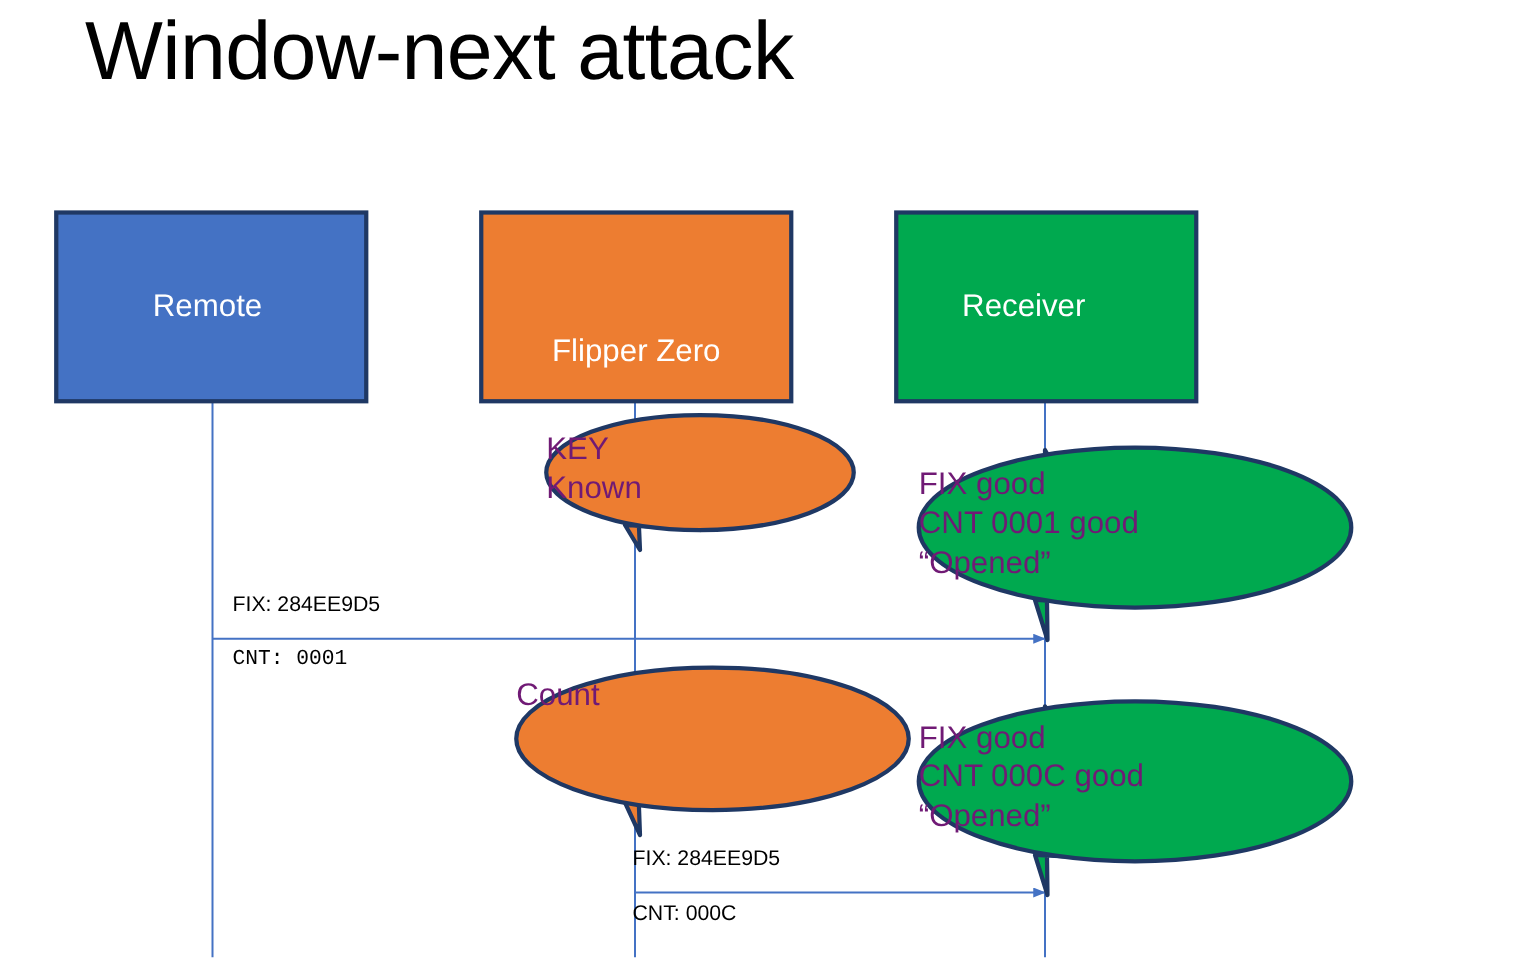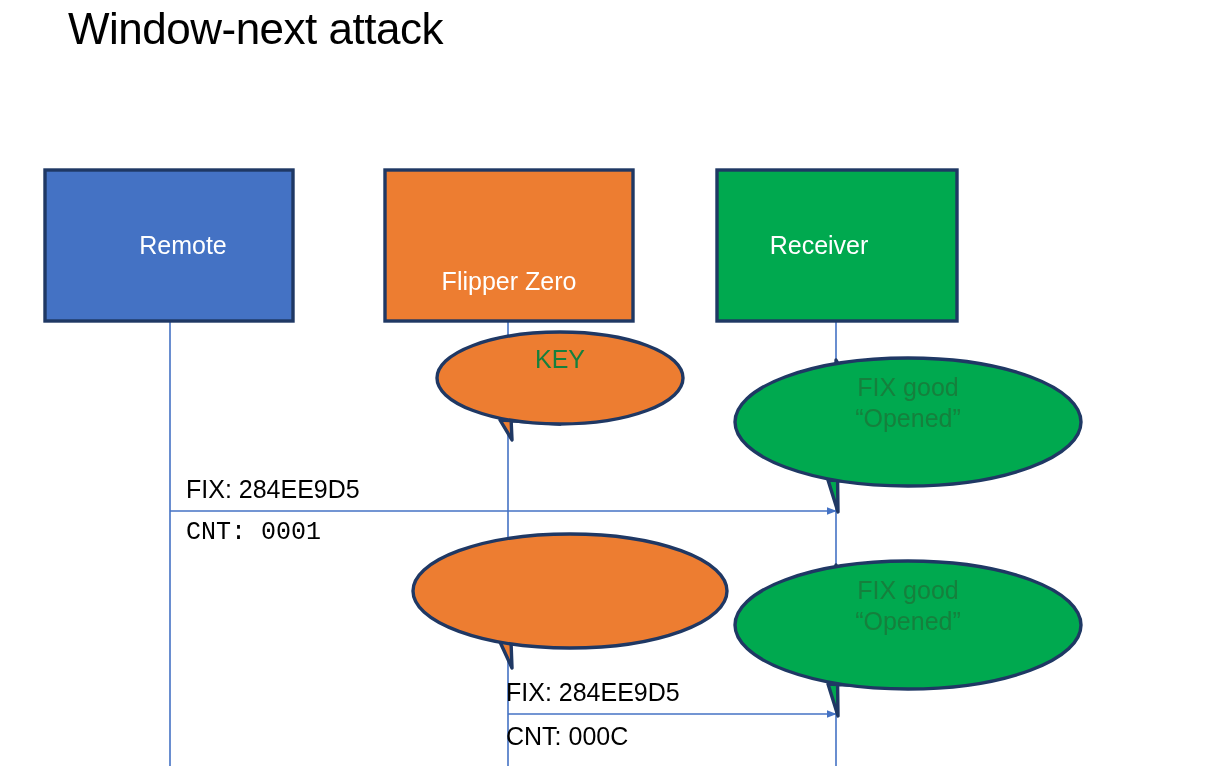--- a/index.html
+++ b/index.html
@@ -19,21 +19,21 @@
     position: absolute;
     left: 0; top: 0;
     width: 1221px;
     height: 766px;
     background: #ffffff;
   }
   #slide-title {
     position: absolute;
     left: 68px;
     top: 4px;
-    font-size: 44px;
+    font-size: 66px;
     line-height: 1.12;
     font-weight: 400;
     color: #000000;
     letter-spacing: -0.5px;
     white-space: nowrap;
   }
   
   #diagram {
     position: absolute;
     left: 0; top: 0;
@@ -45,30 +45,30 @@
     position: absolute;
     color: #ffffff;
     font-size: 25px;
     line-height: 1.2;
     text-align: center;
     white-space: nowrap;
     pointer-events: none;
   }
   .callout-label {
     position: absolute;
-    color: #15803d;
+    color: #701a75;
     font-size: 25px;
     line-height: 1.26;
-    text-align: center;
+    text-align: left;
     pointer-events: none;
   }
   .edge-label {
     position: absolute;
     color: #000000;
-    font-size: 25px;
+    font-size: 17px;
     line-height: 1.2;
     white-space: nowrap;
     pointer-events: none;
   }
 </style>
 </head>
 <body>
 
 <div id="slide">
 
@@ -110,35 +110,39 @@
           <ellipse cx="570" cy="591" rx="157" ry="57" fill="#ED7D31" stroke="#1F3864" stroke-width="3.4"></ellipse>
         </g>
         <g>
           <path d="M 828 684 L 838 716 L 836 565 L 906 688 Z" fill="#00A94F" stroke="#1F3864" stroke-width="3.4" stroke-linejoin="round"></path>
           <ellipse cx="908" cy="625" rx="173" ry="64" fill="#00A94F" stroke="#1F3864" stroke-width="3.4"></ellipse>
         </g>
       </g>
   </svg>
 
   <div id="text-layer">
-      <div class="node-label" style="left: 59px; top: 229.5px; width: 248px;">Remote</div>
+      <div class="node-label" style="left: 42px; top: 229.5px; width: 248px;">Remote</div>
       <div class="node-label" style="left: 385px; top: 229.5px; width: 248px; margin-top: 36px;">Flipper Zero</div>
       <div class="node-label" style="left: 717px; top: 229.5px; width: 204px;">Receiver</div>
       <div class="edge-label" style="left: 186px; top: 474px;">FIX: 284EE9D5</div>
       <div class="edge-label" style="left: 186px; top: 518px; font-family: Liberation Mono, monospace;">CNT: 0001</div>
       <div class="edge-label" style="left: 506px; top: 677px;">FIX: 284EE9D5</div>
       <div class="edge-label" style="left: 506px; top: 721px;">CNT: 000C</div>
       <div class="callout-label" style="left: 437px; top: 343.5px; width: 246px;">
         <div style="height: 31.5px;">KEY</div>
+        <div style="height: 31.5px;">Known</div>
       </div>
       <div class="callout-label" style="left: 735px; top: 371.75px; width: 346px;">
         <div style="height: 31.5px;">FIX good</div>
+        <div style="height: 31.5px;">CNT 0001 good</div>
         <div style="height: 31.5px;">“Opened”</div>
       </div>
       <div class="callout-label" style="left: 413px; top: 540.75px; width: 314px;">
+        <div style="height: 31.5px;">Count</div>
       </div>
       <div class="callout-label" style="left: 735px; top: 574.75px; width: 346px;">
         <div style="height: 31.5px;">FIX good</div>
+        <div style="height: 31.5px;">CNT 000C good</div>
         <div style="height: 31.5px;">“Opened”</div>
       </div>
     </div>
 
 </div>
 
 </body></html>

